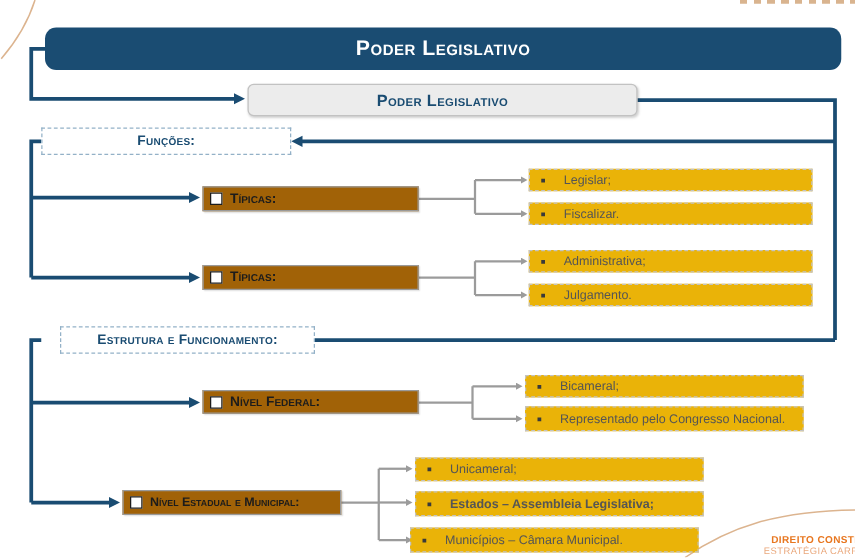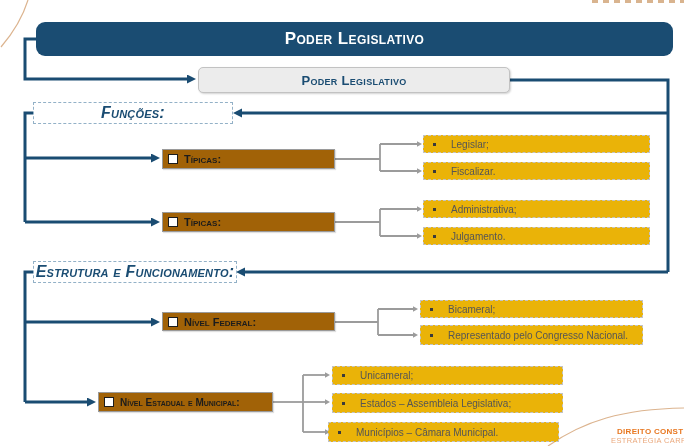--- a/index.html
+++ b/index.html
@@ -18,21 +18,21 @@
   .sub-box{
     left:198px;top:67px;width:312px;height:26px;border-radius:5px;
     background:#ececec;border:1px solid #c2c2c2;box-shadow:1px 1px 2px rgba(0,0,0,.18);
     display:flex;align-items:center;justify-content:center;
   }
   .sub-box span{color:#1a4c72;font-weight:bold;font-size:13px;letter-spacing:.3px;}
   .section-box{
     border:1.5px dashed #93b1c7;background:#ffffff;
     display:flex;align-items:center;justify-content:center;
   }
-  .section-box span{color:#1a4c72;font-weight:bold;font-size:16px;letter-spacing:.2px;font-style:italic;}
+  .section-box span{color:#1a4c72;font-weight:bold;font-size:11px;letter-spacing:.2px;}
   .node-box{
     background:#a16207;border:1px solid #9a9a9a;box-shadow:1px 1px 1px rgba(0,0,0,.12);
     display:flex;align-items:center;padding-left:5px;
   }
   .node-box .lbl{color:#1c1c1c;font-weight:bold;font-size:11px;white-space:nowrap;}
   .checkbox{
     display:inline-block;width:8px;height:8px;border:1.7px solid #1c1c1c;
     margin-right:6px;background:#fff;flex:0 0 auto;
   }
   .item{
@@ -106,21 +106,21 @@
     <span class="sc">Poder Legislativo</span>
   </div>
 
   <div class="abs sub-box">
     <span class="sc">Poder Legislativo</span>
   </div>
 
   <div class="abs section-box" style="left:33px;top:102px;width:200px;height:22px;">
     <span class="sc">Funções:</span>
   </div>
-  <div class="abs section-box" style="left:33px;top:261px;width:204px;height:22px;">
+  <div class="abs section-box" style="left:48px;top:261px;width:204px;height:22px;">
     <span class="sc">Estrutura e Funcionamento:</span>
   </div>
 
   <div class="abs node-box" style="left:162px;top:149px;width:173px;height:20px;">
     <span class="checkbox"></span>
     <span class="lbl sc">Típicas:</span>
   </div>
   <div class="abs node-box" style="left:162px;top:212px;width:173px;height:20px;">
     <span class="checkbox"></span>
     <span class="lbl sc">Típicas:</span>
@@ -155,21 +155,21 @@
     <span class="txt">Bicameral;</span>
   </div>
   <div class="abs item" style="left:420px;top:325px;width:223px;height:20px;">
     <span class="bullet"></span>
     <span class="txt">Representado pelo Congresso Nacional.</span>
   </div>
   <div class="abs item" style="left:332px;top:366px;width:231px;height:19px;">
     <span class="bullet"></span>
     <span class="txt">Unicameral;</span>
   </div>
-  <div class="abs item" style="left:332px;top:393px;width:231px;height:20px;">
+  <div class="abs item" style="left:332px;top:393px;width:231px;height:20px;font-weight:bold;">
     <span class="bullet"></span>
     <span class="txt">Estados – Assembleia Legislativa;</span>
   </div>
   <div class="abs item" style="left:328px;top:422px;width:231px;height:20px;">
     <span class="bullet"></span>
     <span class="txt">Municípios – Câmara Municipal.</span>
   </div>
 
   <div class="abs wm1" style="left:617px;top:427px;">DIREITO CONSTIT</div>
   <div class="abs wm2" style="left:611px;top:436px;">ESTRATÉGIA CARREI</div>

